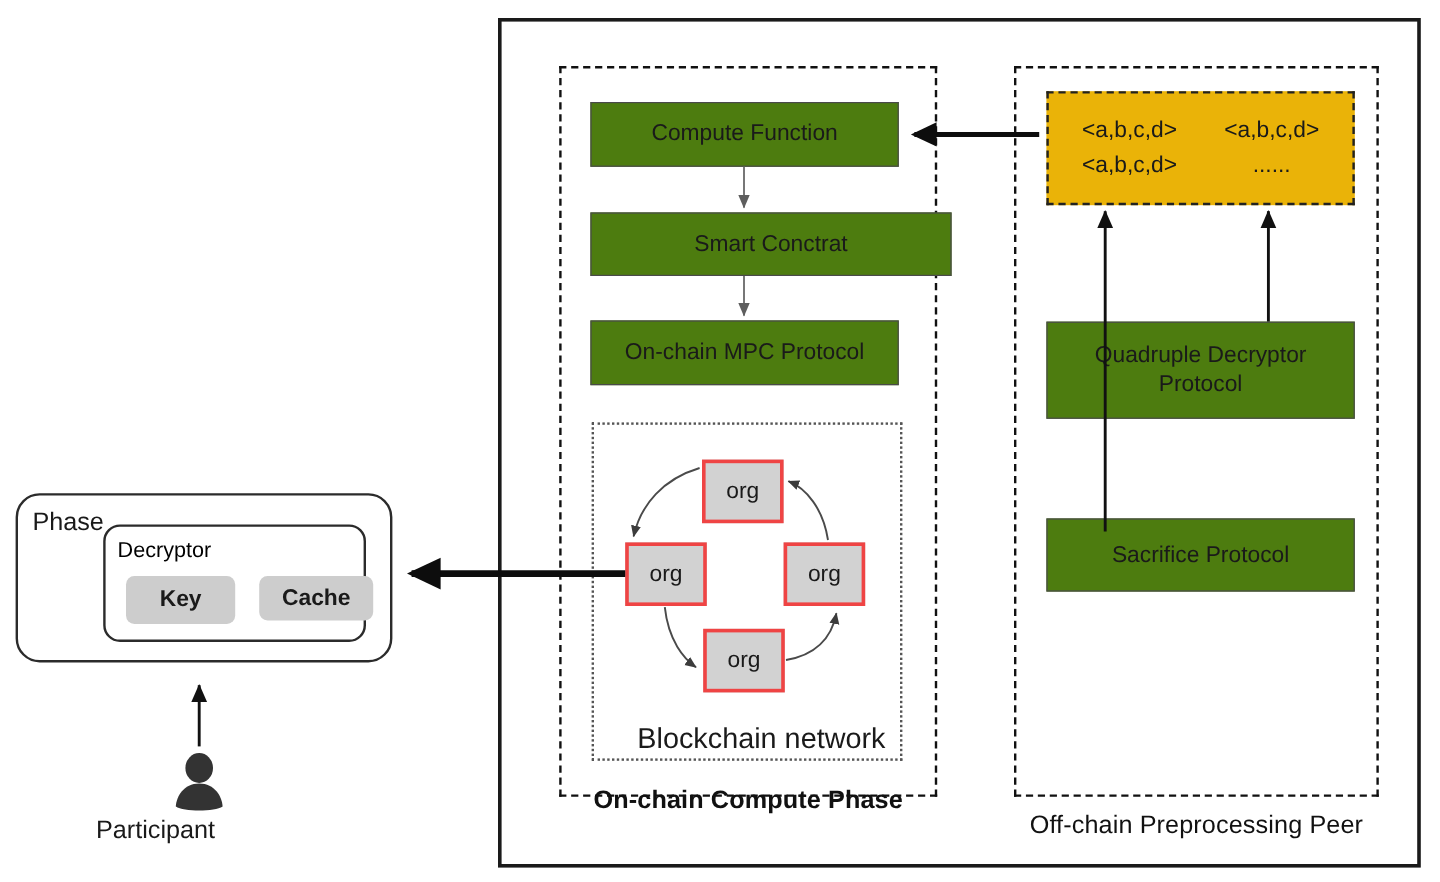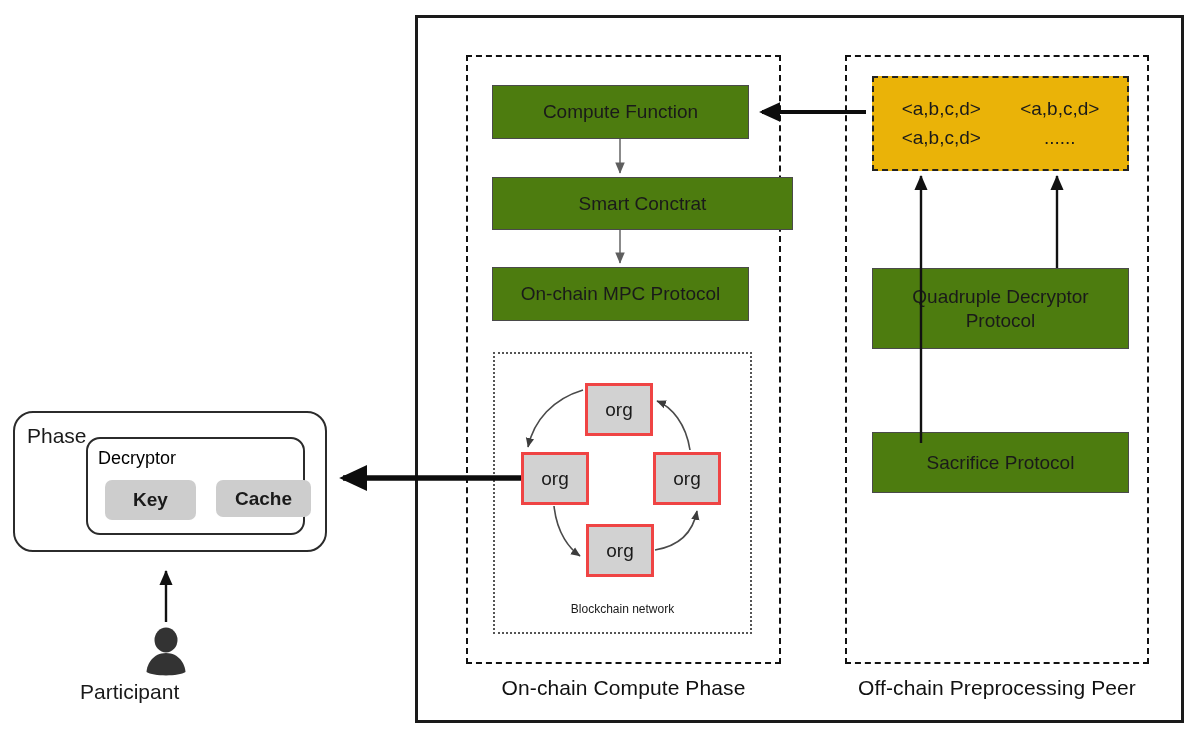--- a/index.html
+++ b/index.html
@@ -37,21 +37,21 @@
   .phase-offchain { left: 845px; top: 55px; width: 304px; height: 609px; }
 
   
   .phase-caption {
     font-size: 21px;
     color: #111111;
     text-align: center;
     white-space: nowrap;
     letter-spacing: 0.1px;
   }
-  .caption-onchain { left: 466px; top: 676px; width: 315px; }
+  .caption-onchain { left: 466px; top: 655px; width: 315px; font-weight: bold; }
   .caption-offchain { left: 822px; top: 676px; width: 350px; }
 
   
   .proc-box {
     border: 1.6px solid #4a4a4a;
     background: #4d7c0f;
     display: flex;
     align-items: center;
     justify-content: center;
     text-align: center;
@@ -86,23 +86,23 @@
   }
   .tuple-cell { flex: 1; text-align: center; }
 
   
   .blockchain-box {
     left: 493px; top: 352px; width: 259px; height: 282px;
     border: 2px dotted #555555;
     background: #ffffff;
   }
   .blockchain-label {
-    left: 493px; top: 602px; width: 259px;
+    left: 505px; top: 602px; width: 259px;
     text-align: center;
-    font-size: 12px;
+    font-size: 24px;
     color: #1a1a1a;
   }
 
   
   .org-node {
     background: #d2d2d2;
     border: 3px solid #ef4444;
     display: flex;
     align-items: center;
     justify-content: center;

